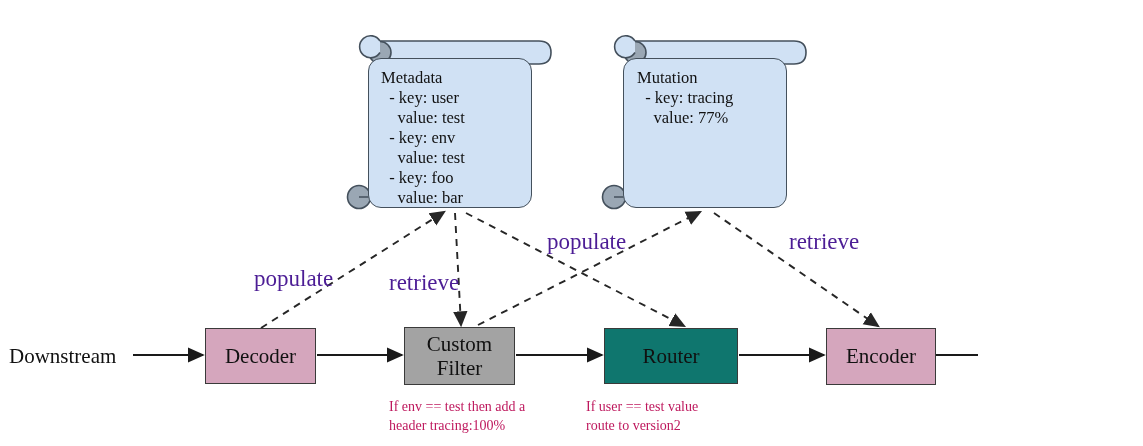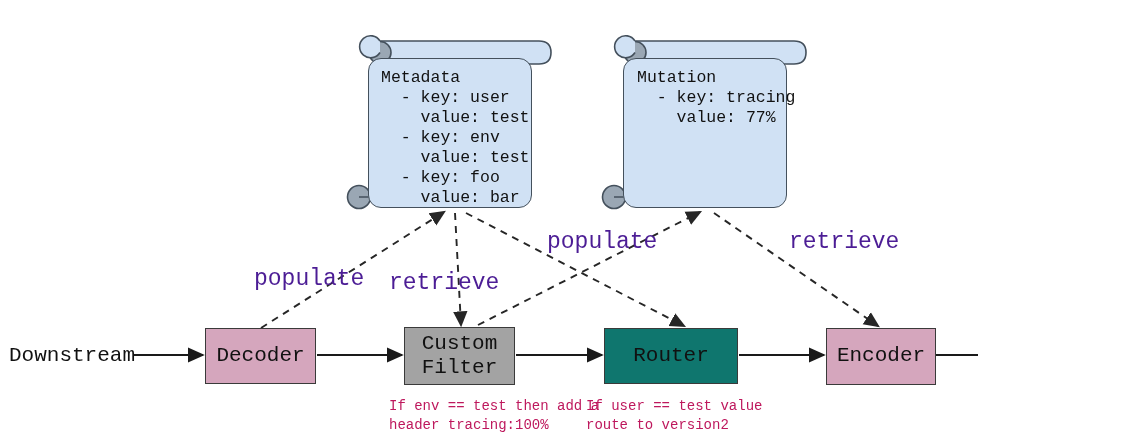--- a/index.html
+++ b/index.html
@@ -5,21 +5,21 @@
   html, body {
     margin: 0;
     padding: 0;
     background: #ffffff;
   }
   #stage {
     position: relative;
     width: 978px;
     height: 446px;
     background: #ffffff;
-    font-family: Liberation Mono, monospace;
+    font-family: Liberation Serif, serif;
     overflow: hidden;
   }
   #wires {
     position: absolute;
     left: 0; top: 0;
     width: 1143px;
     height: 446px;
   }
   .node {
     position: absolute;

